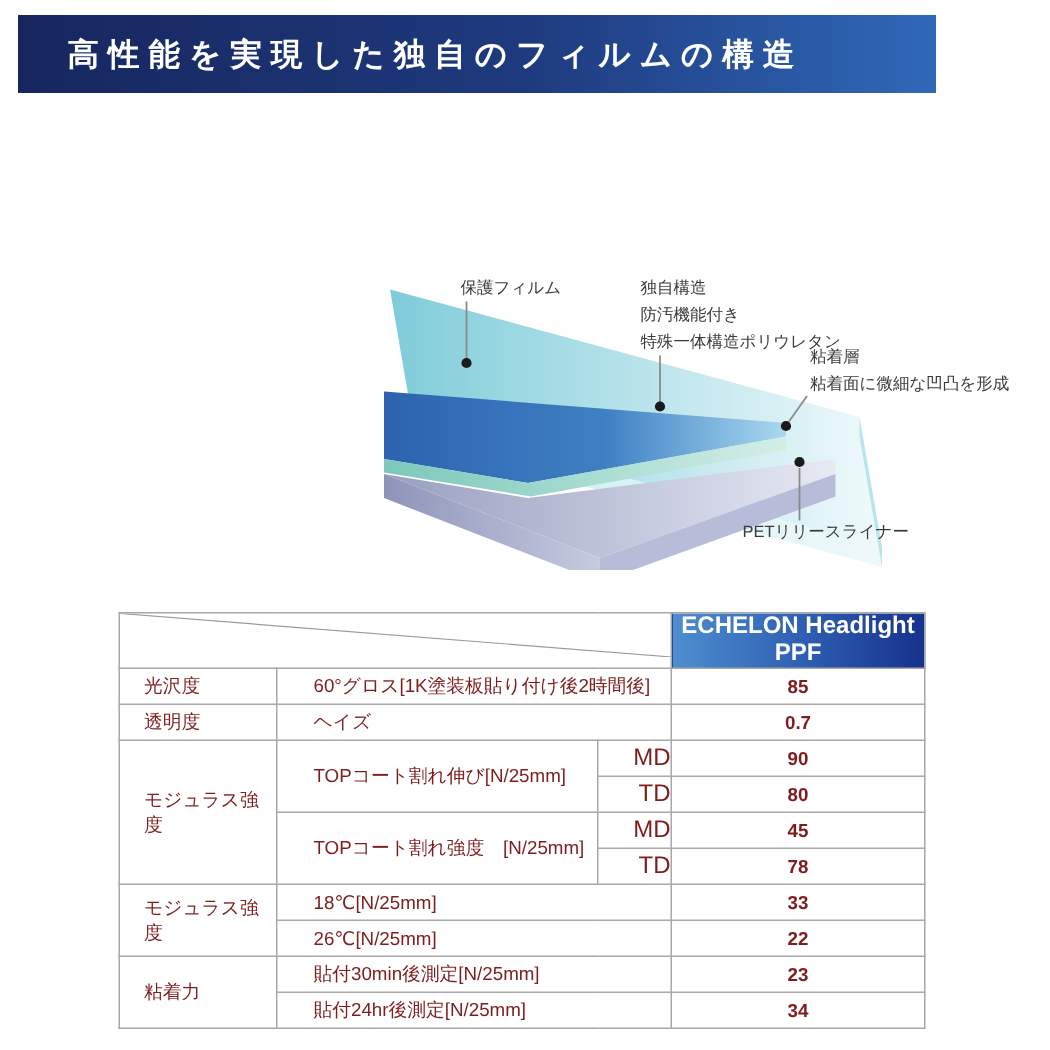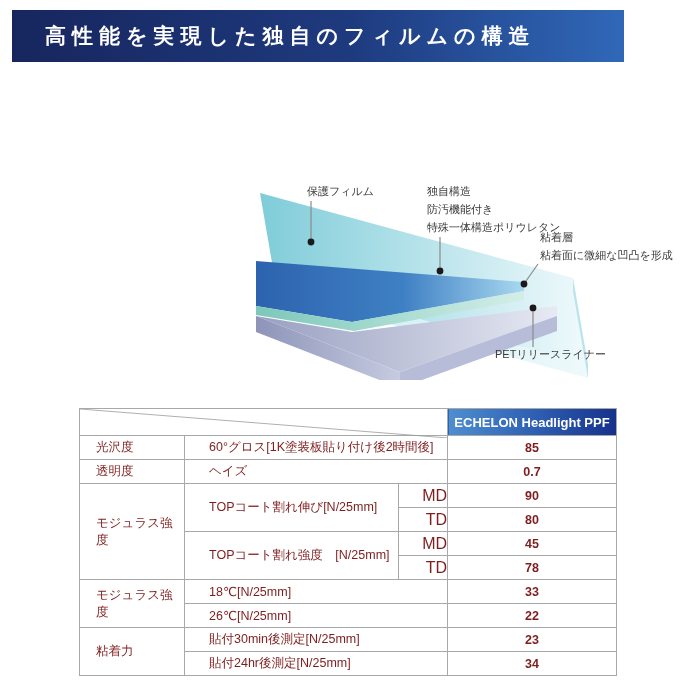--- a/index.html
+++ b/index.html
@@ -30,21 +30,21 @@
   
   .twrap{position:absolute;left:79px;top:408px;}
   table.props{border-collapse:collapse;table-layout:fixed;width:537px;background:#fff;}
   table.props col.c1{width:105px;} table.props col.c2{width:214px;}
   table.props col.c3{width:49px;}  table.props col.c4{width:169px;}
   table.props td{border:1px solid #a8a8a8;font-size:12.5px;color:#7f1d1d;
                  height:24px;box-sizing:border-box;padding:0;}
   table.props td.hdr-blank{position:relative;border-right:1px solid #a8a8a8;}
   table.props td.hdr-blank svg{position:absolute;left:0;top:0;}
   table.props td.prodhead{background:linear-gradient(90deg,#4e8ecf 0%,#2c5cb0 55%,#16318c 100%);
-                 color:#ffffff;font-weight:bold;font-size:13px;text-align:center;height:27px;}
+                 color:#ffffff;font-weight:bold;font-size:16px;text-align:center;height:27px;}
   table.props td.cat{padding-left:16px;}
   table.props td.desc{padding-left:24px;}
   table.props td.sub{text-align:right;font-size:16px;}
   table.props td.val{text-align:center;font-weight:bold;}
 </style>
 </head>
 <body>
 
 <div class="page">
 

